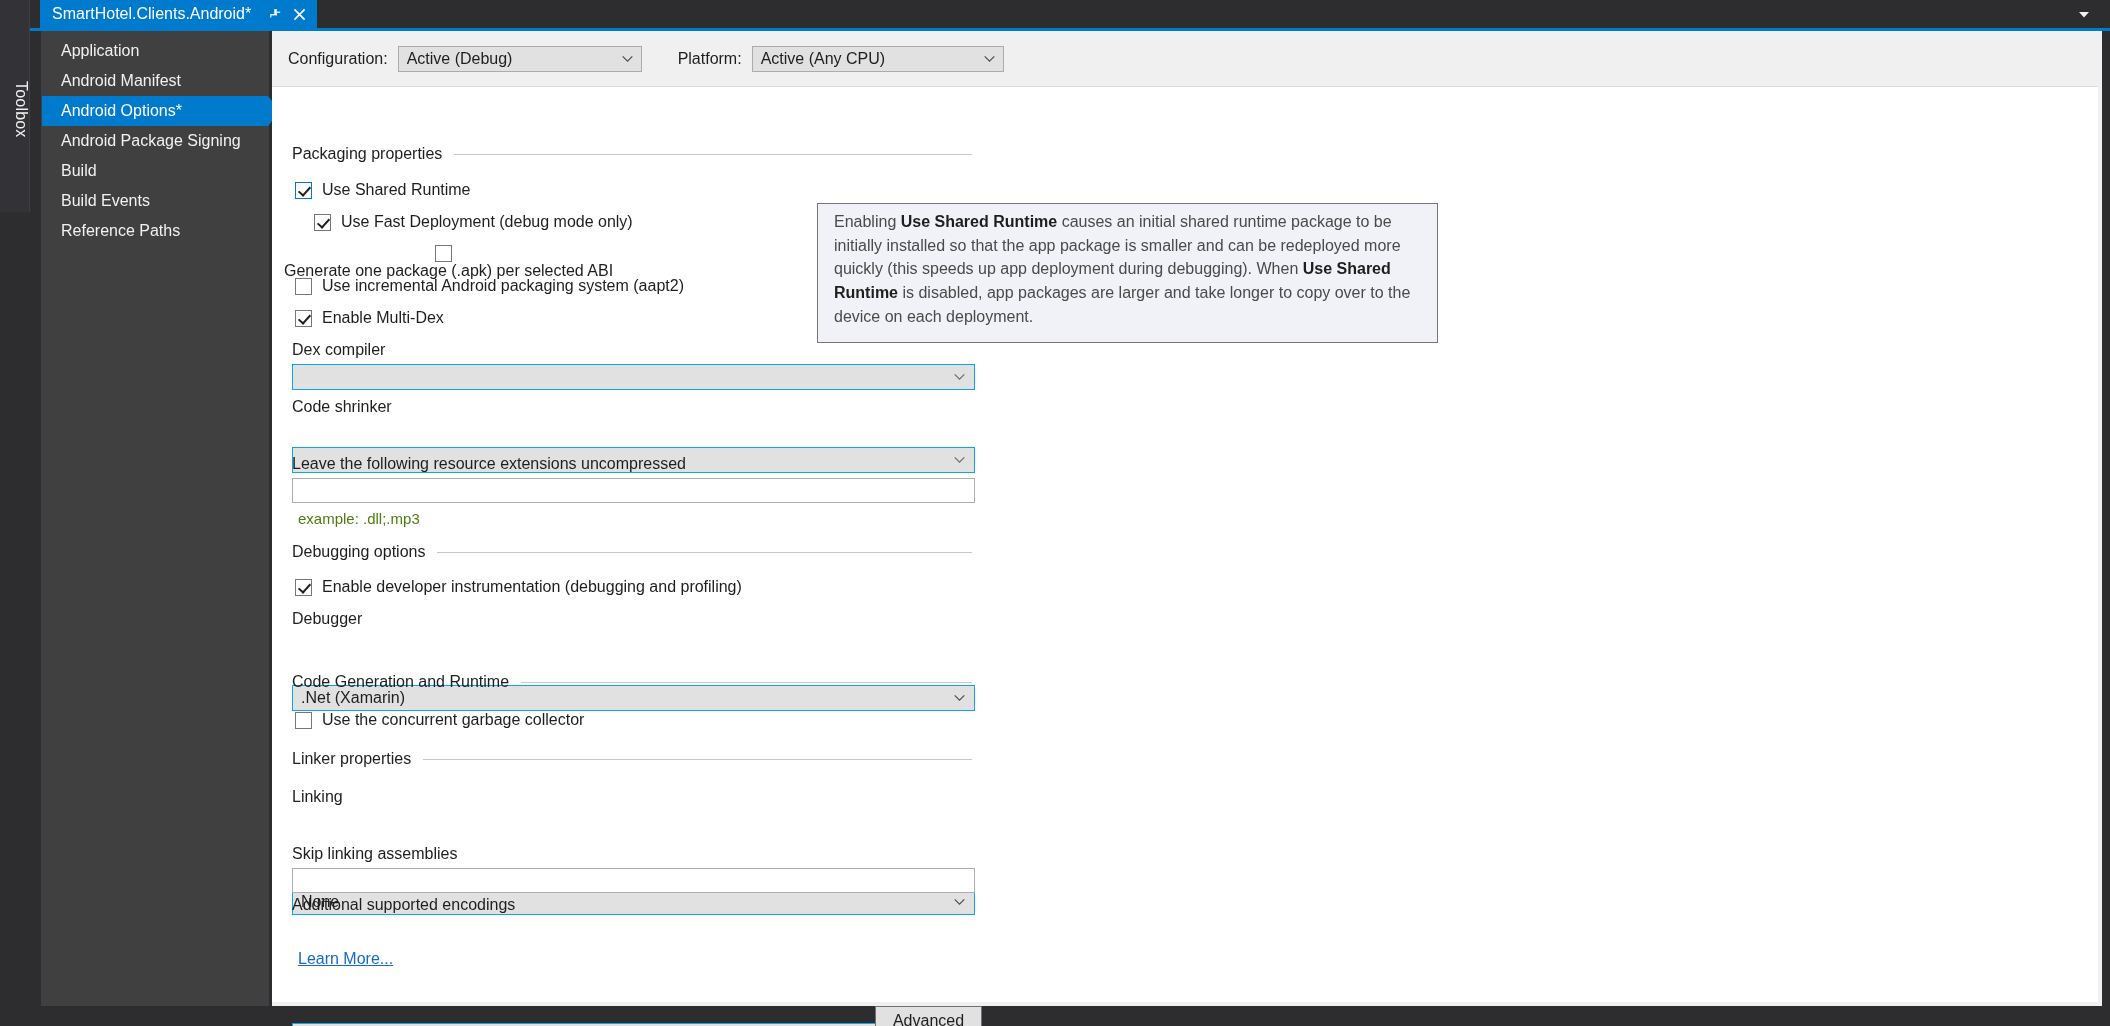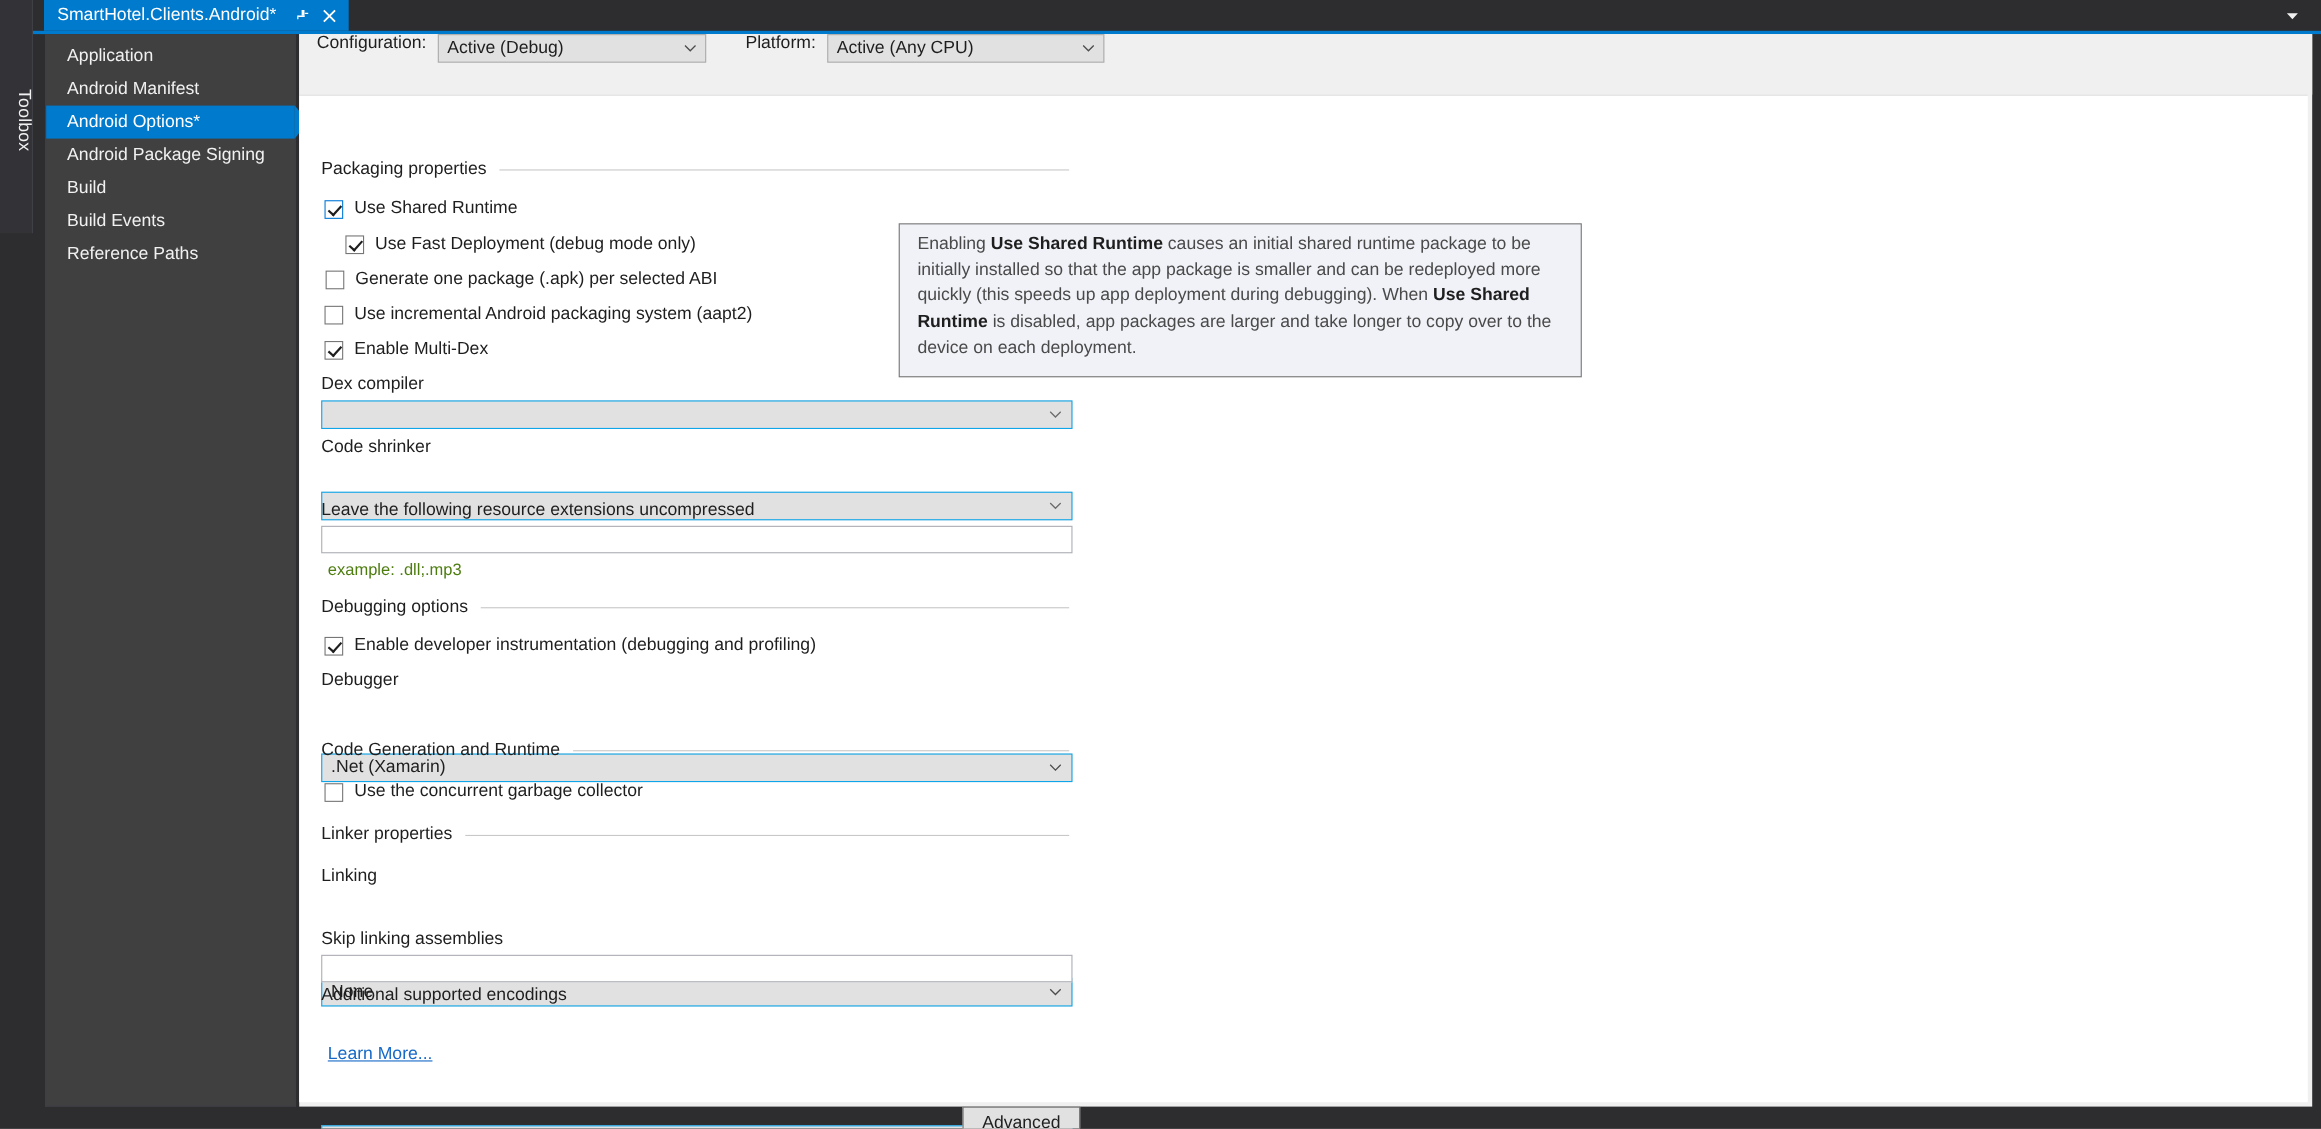--- a/index.html
+++ b/index.html
@@ -128,21 +128,21 @@
     background: #ffffff;
     border-top: 1px solid #dcdcdc;
   }
 
   
   .cfg-bar {
     position: absolute;
     left: 0; top: 0;
     width: 100%; height: 55px;
     background: #f0f0f0;
-    display: flex; align-items: flex-start;
+    display: flex; align-items: center;
     padding-left: 16px;
   }
   .cfg-label {
     font-size: 16px; color: #1e1e1e;
     margin-right: 10px;
     white-space: nowrap;
   }
   .combo {
     background: #e1e1e1;
     border: 1px solid #acacac;
@@ -368,21 +368,21 @@
       <div class="row cb-row" style="left:23px; top:94px;">
         <span class="cbox checked focus"></span>
         <span class="cb-label">Use Shared Runtime</span>
       </div>
 
       <div class="row cb-row" style="left:42px; top:126px;">
         <span class="cbox checked"></span>
         <span class="cb-label">Use Fast Deployment (debug mode only)</span>
       </div>
 
-      <div class="row cb-row" style="left:24px; top:158px;">
+      <div class="row cb-row" style="left:12px; top:158px;flex-direction:column;">
         <span class="cbox"></span>
         <span class="cb-label">Generate one package (.apk) per selected ABI</span>
       </div>
 
       <div class="row cb-row" style="left:23px; top:190px;">
         <span class="cbox"></span>
         <span class="cb-label">Use incremental Android packaging system (aapt2)</span>
       </div>
 
       <div class="row cb-row" style="left:23px; top:222px;">

